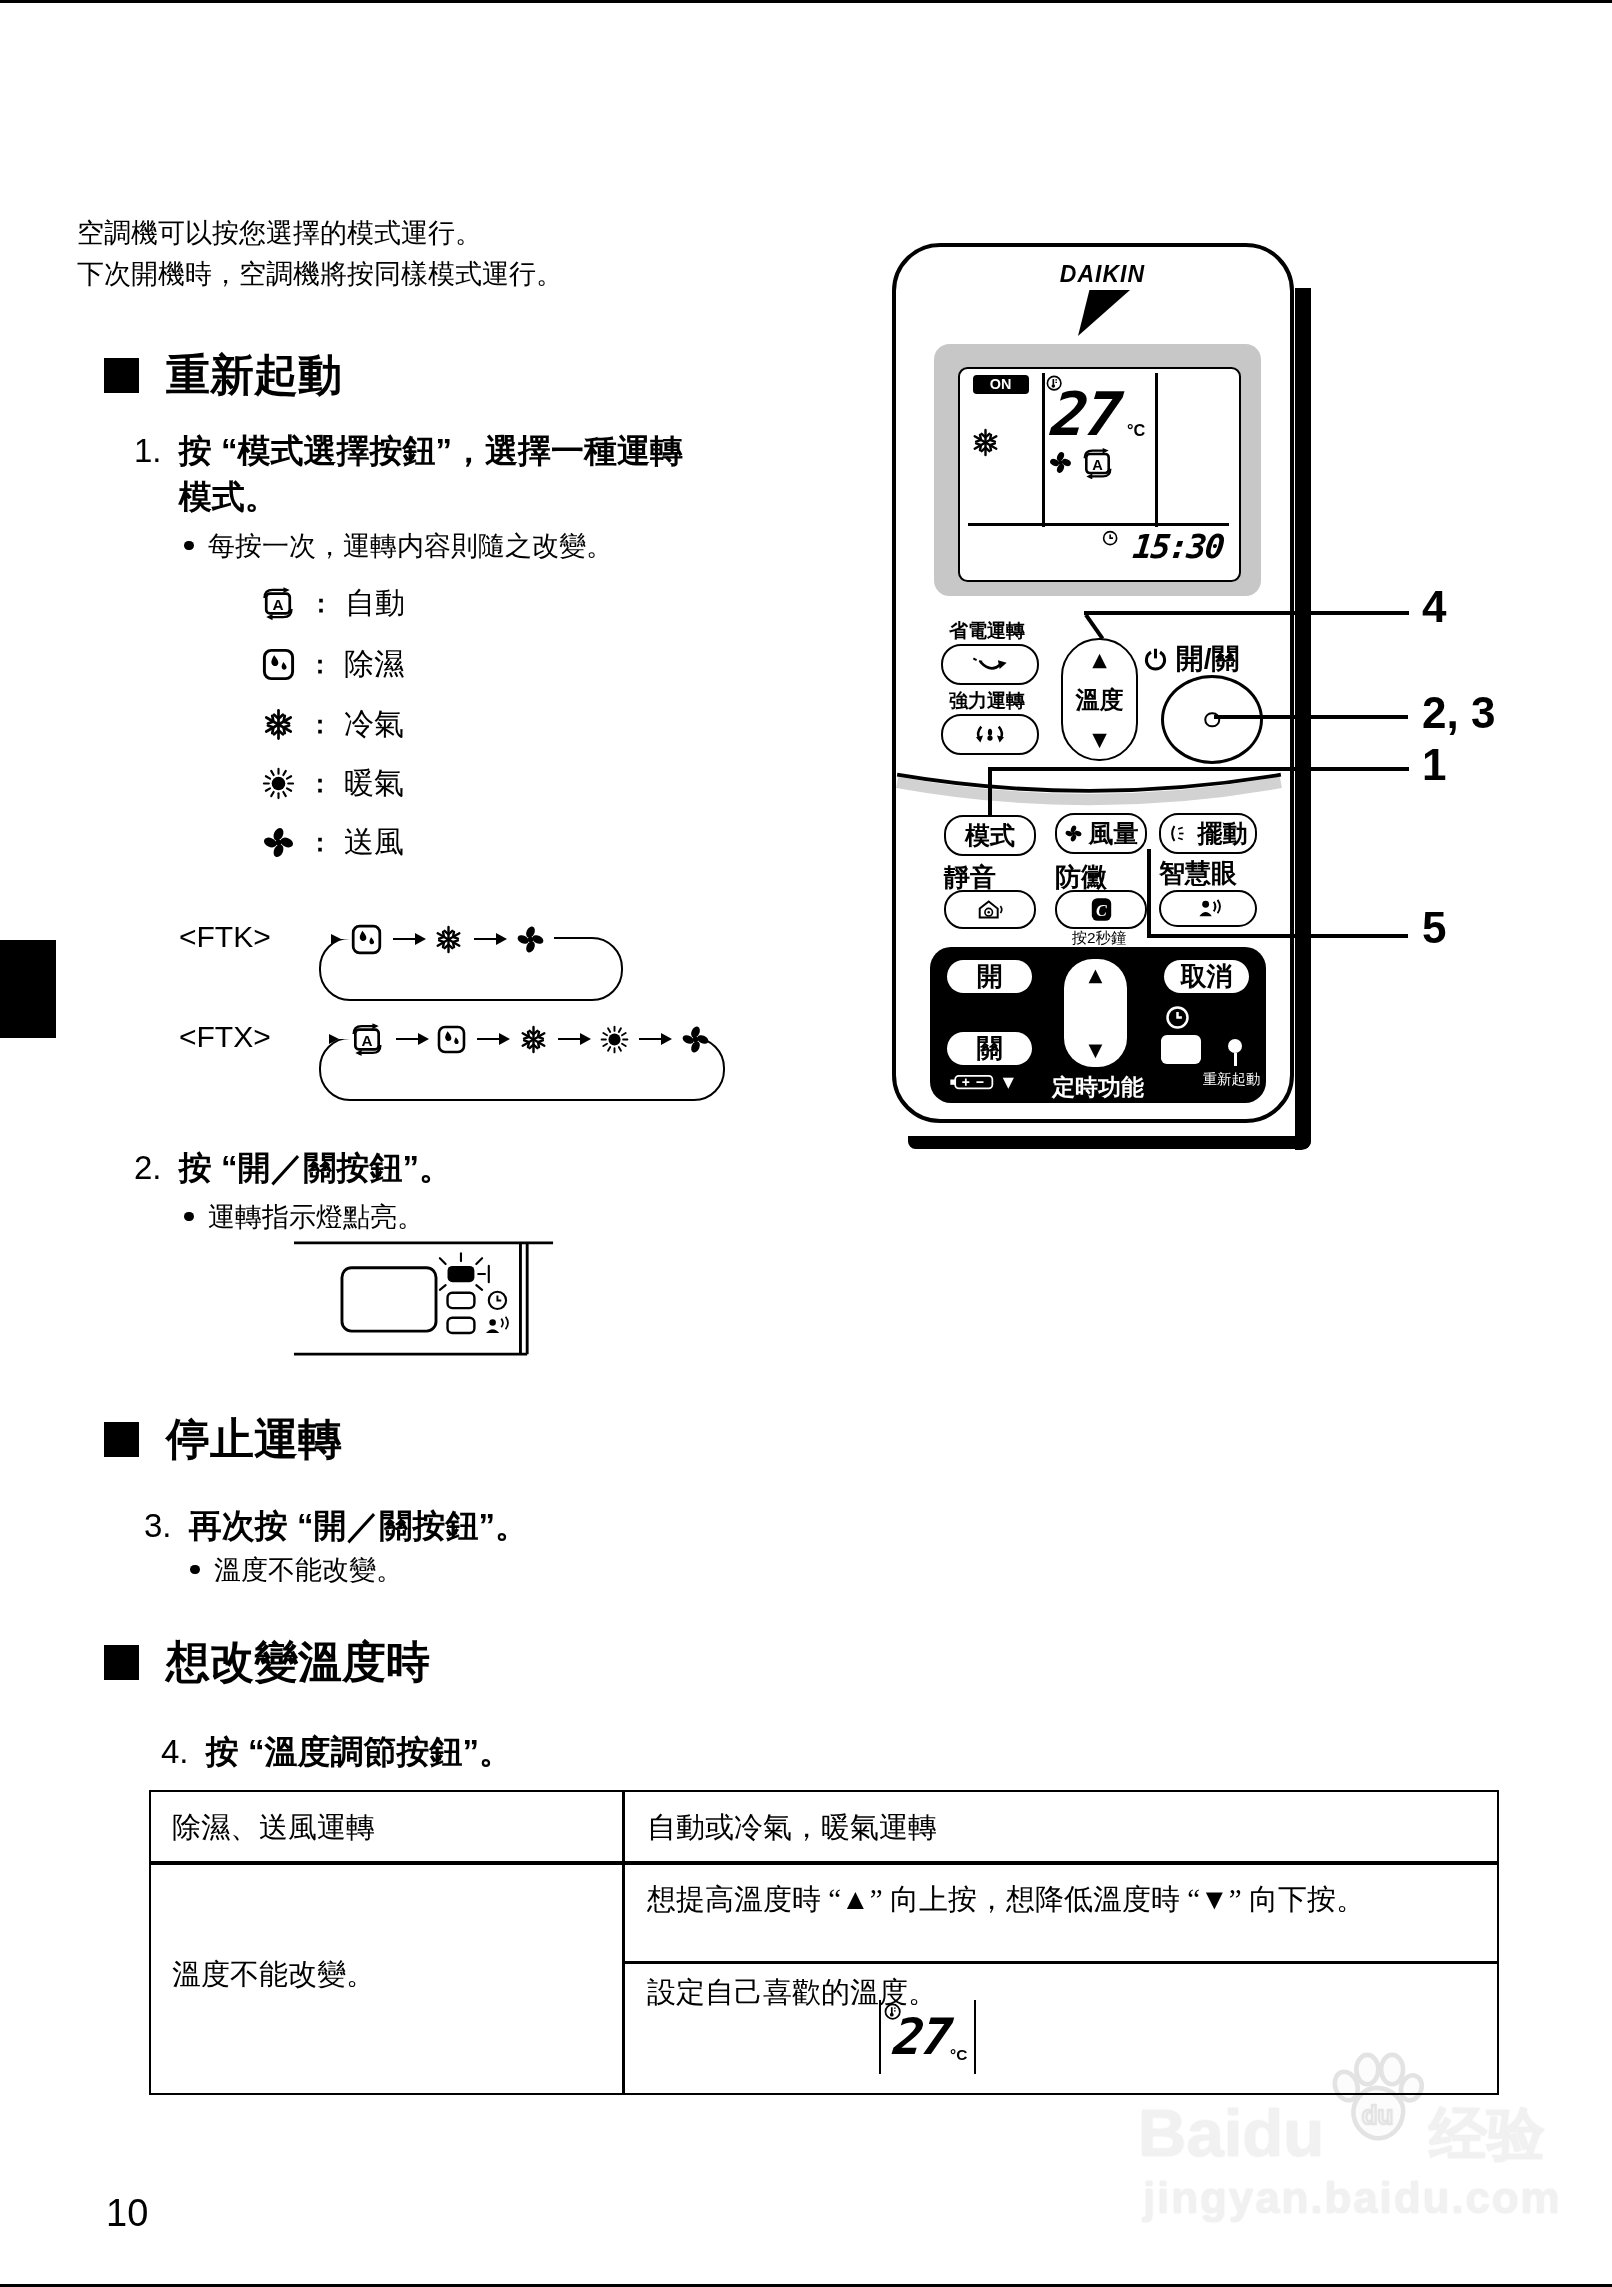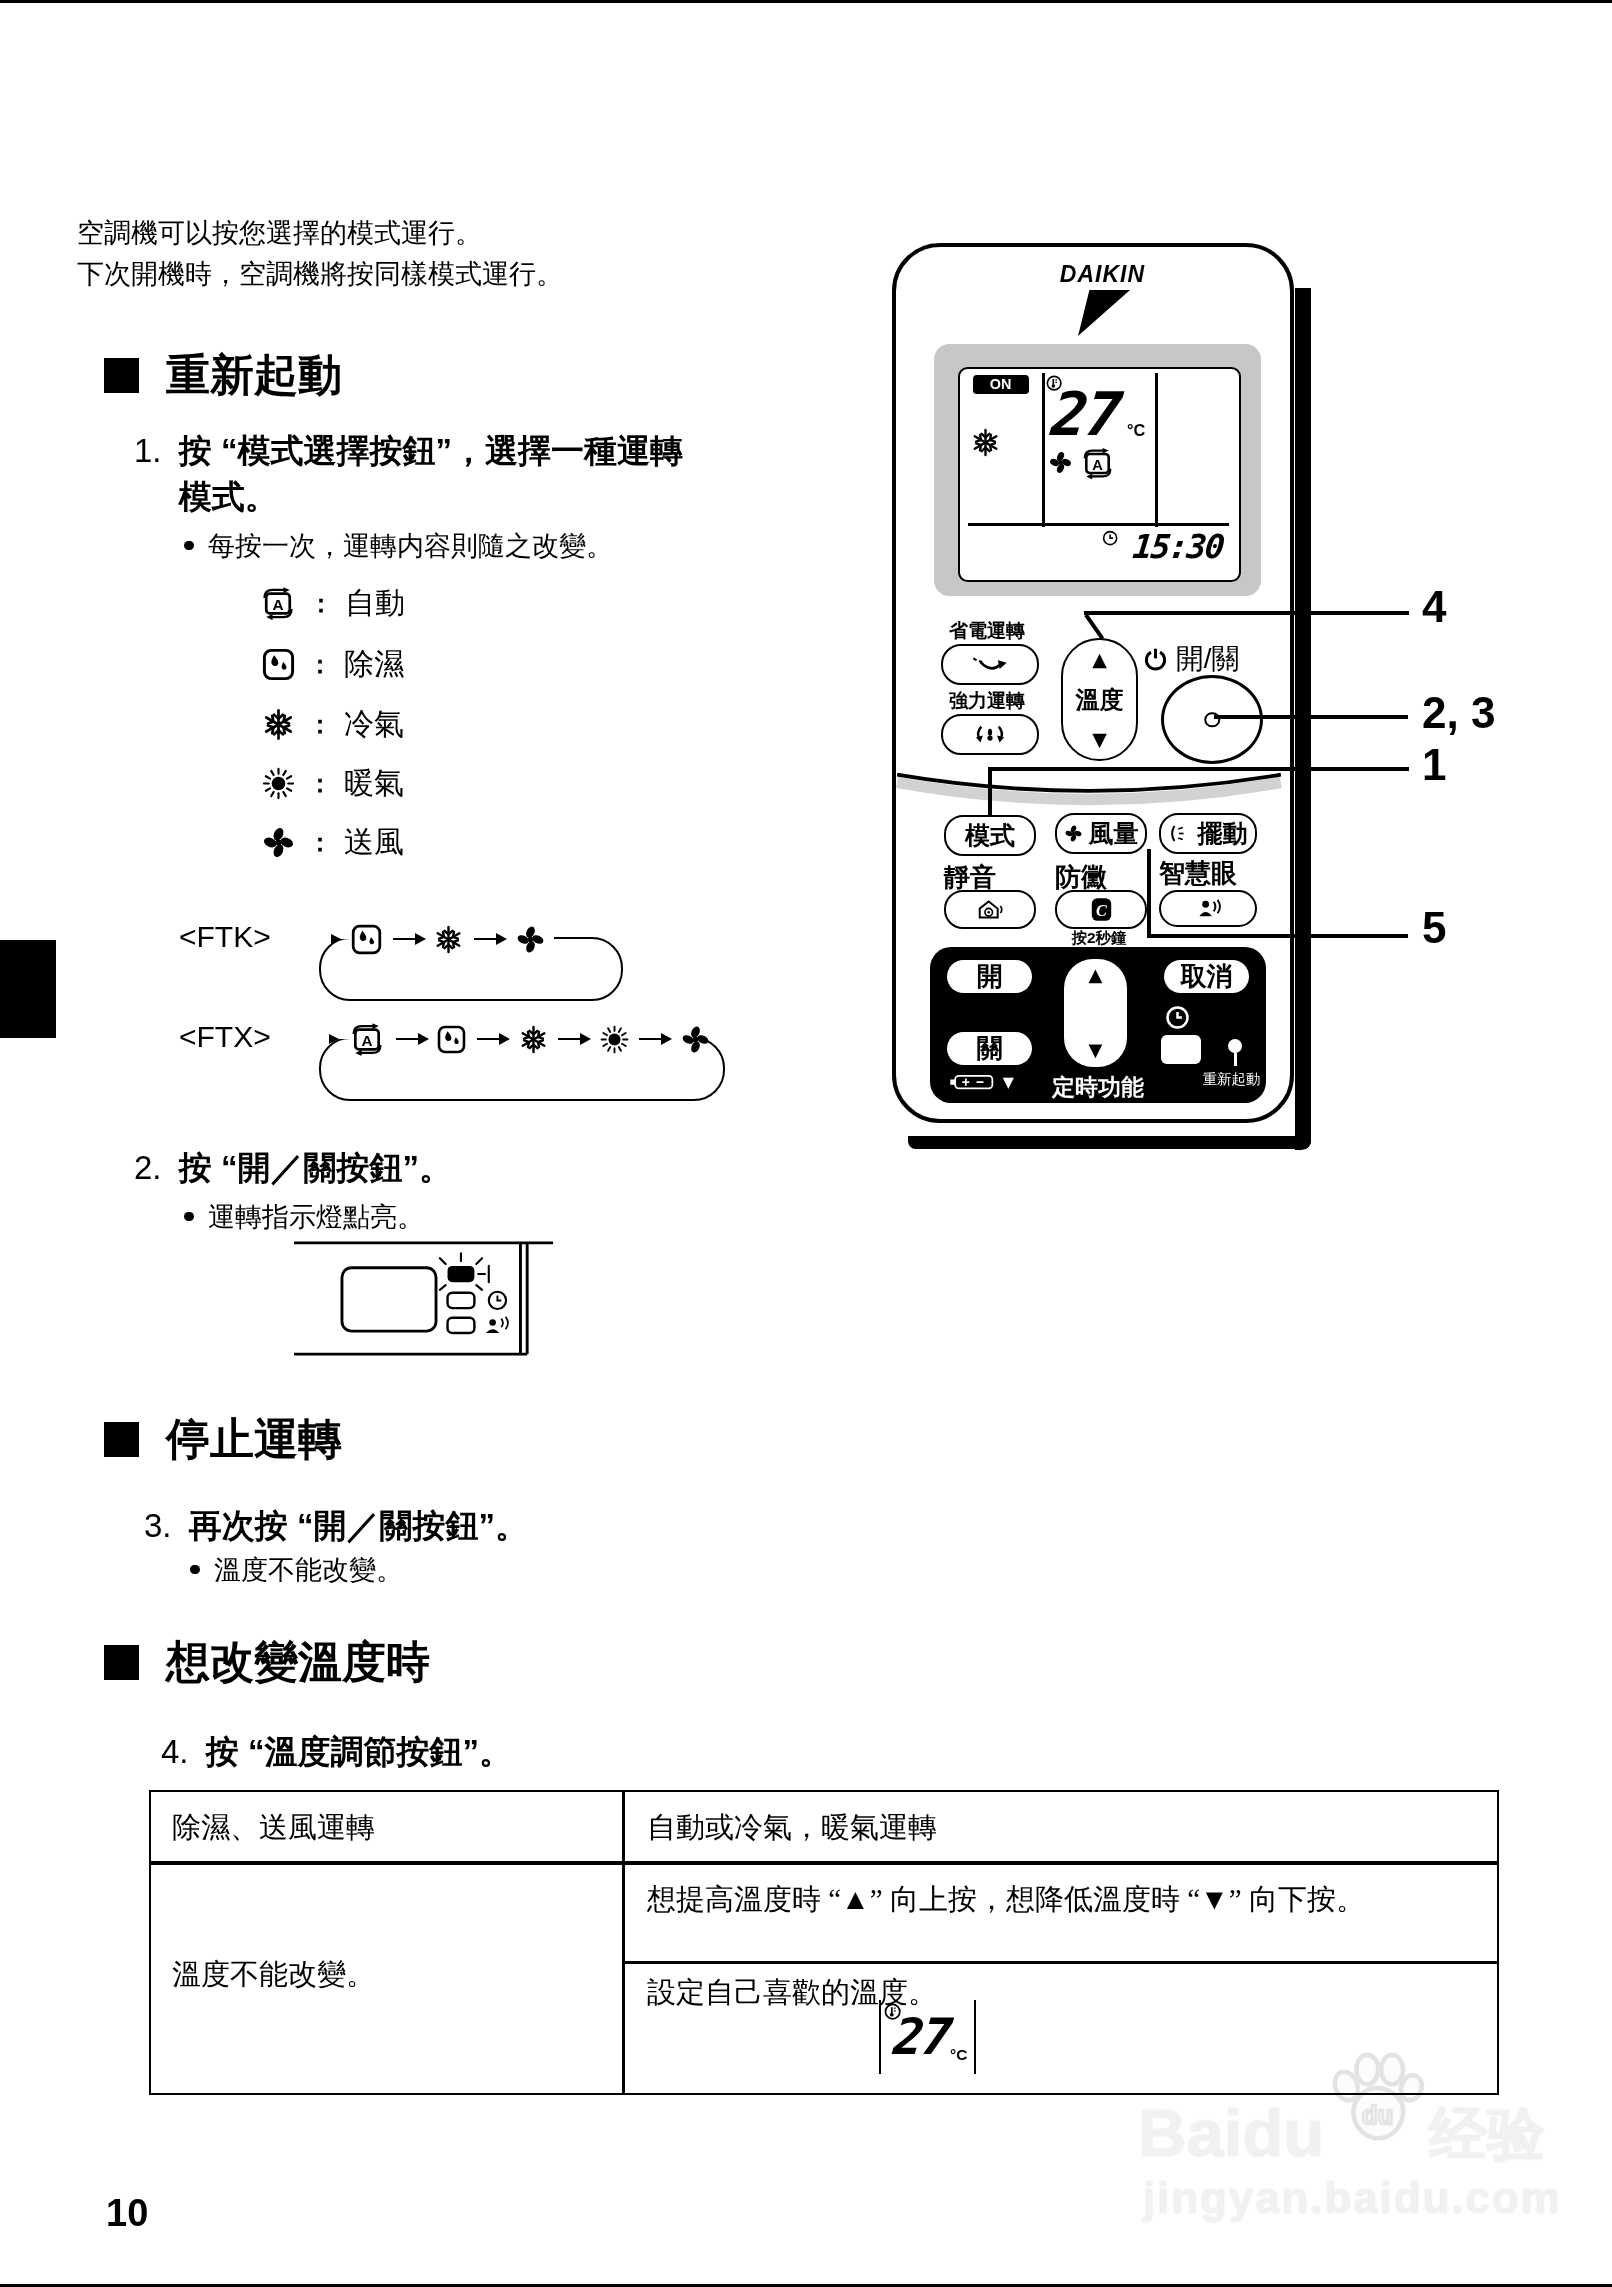--- a/index.html
+++ b/index.html
@@ -1,18 +1,18 @@
 <!DOCTYPE html>
 <html><head>
 <meta charset="utf-8">
 <style>
   html,body{margin:0;padding:0;background:#888;}
   .page{position:relative;width:1612px;height:2287px;background:#fff;font-family:"Liberation Serif",serif;color:#000;overflow:hidden;}
   .abs{position:absolute;}
-  .sans{font-family:"Liberation Sans",sans-serif;font-weight:bold;}
+  .sans{font-family:"Liberation Sans",sans-serif;}
   .edge{position:absolute;left:0;width:100%;background:#000;}
 
   
   .title{font:bold 60px "Liberation Sans",sans-serif;letter-spacing:1px;}
   .intro{font-size:27px;line-height:41px;}
   .sec-head{display:flex;align-items:center;gap:27px;font:bold 44px "Liberation Sans",sans-serif;}
   .sec-sq{width:35px;height:35px;background:#000;flex:none;}
   .step{display:flex;gap:17.3px;font:bold 33px "Liberation Sans",sans-serif;line-height:46px;}
   .step .num{font-weight:normal;}
   .bullet{display:flex;gap:14.4px;font-size:27px;}
@@ -434,21 +434,21 @@
   <div class="rocker" style="left:1061px;top:638px;width:77px;height:123px">
     <span class="tri" style="font-size:19px">▲</span>
     <span class="sans" style="font-size:24px;font-weight:bold">溫度</span>
     <span class="tri" style="font-size:19px">▼</span>
   </div>
 
   <div class="abs" style="left:1143px;top:640px;display:flex;align-items:center;gap:7.7px">
     <svg width="25" height="25" viewBox="0 0 26 26">
         <use href="#i-power"></use>
       </svg>
-    <span class="sans" style="font-size:28px;font-weight:normal">開/關</span>
+    <span class="sans" style="font-size:28px;font-weight:bold">開/關</span>
   </div>
   <div class="ellipse-btn" style="left:1161px;top:675px;width:96px;height:83px">
     <span class="dotc"></span>
   </div>
 
   <svg class="abs" style="left:896px;top:767px" width="386" height="42" viewBox="0 0 402 44">
     <path d="M0 16 Q201 52 402 16" fill="none" stroke="#d2d2d2" stroke-width="12"></path>
     <path d="M0 8 Q201 42 402 8" fill="none" stroke="#000" stroke-width="4"></path>
   </svg>
 

